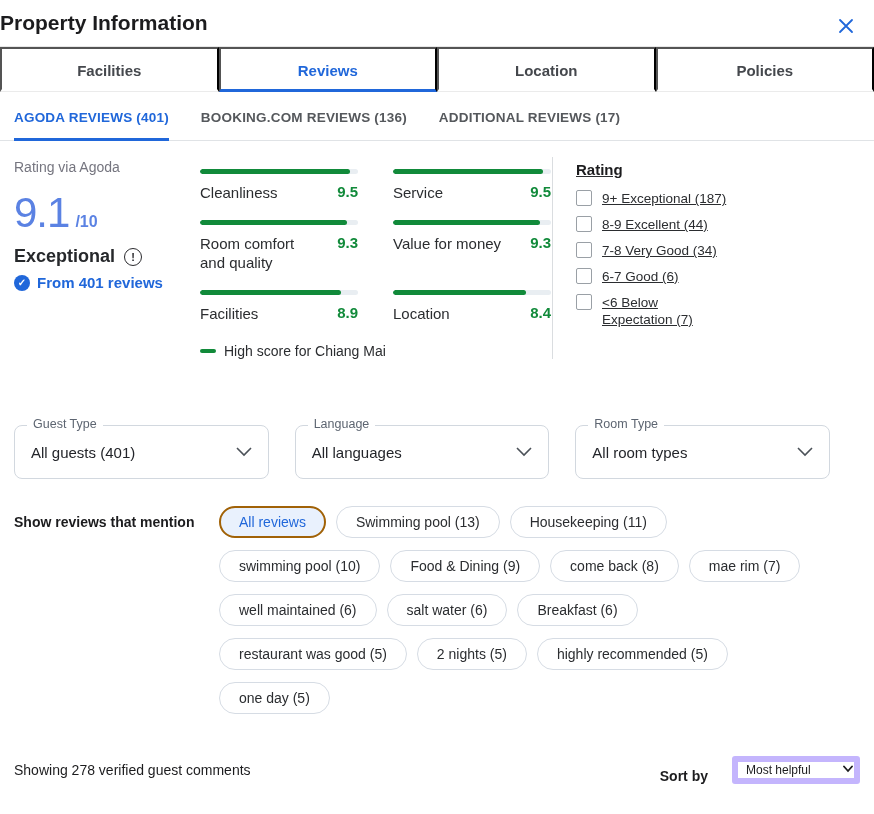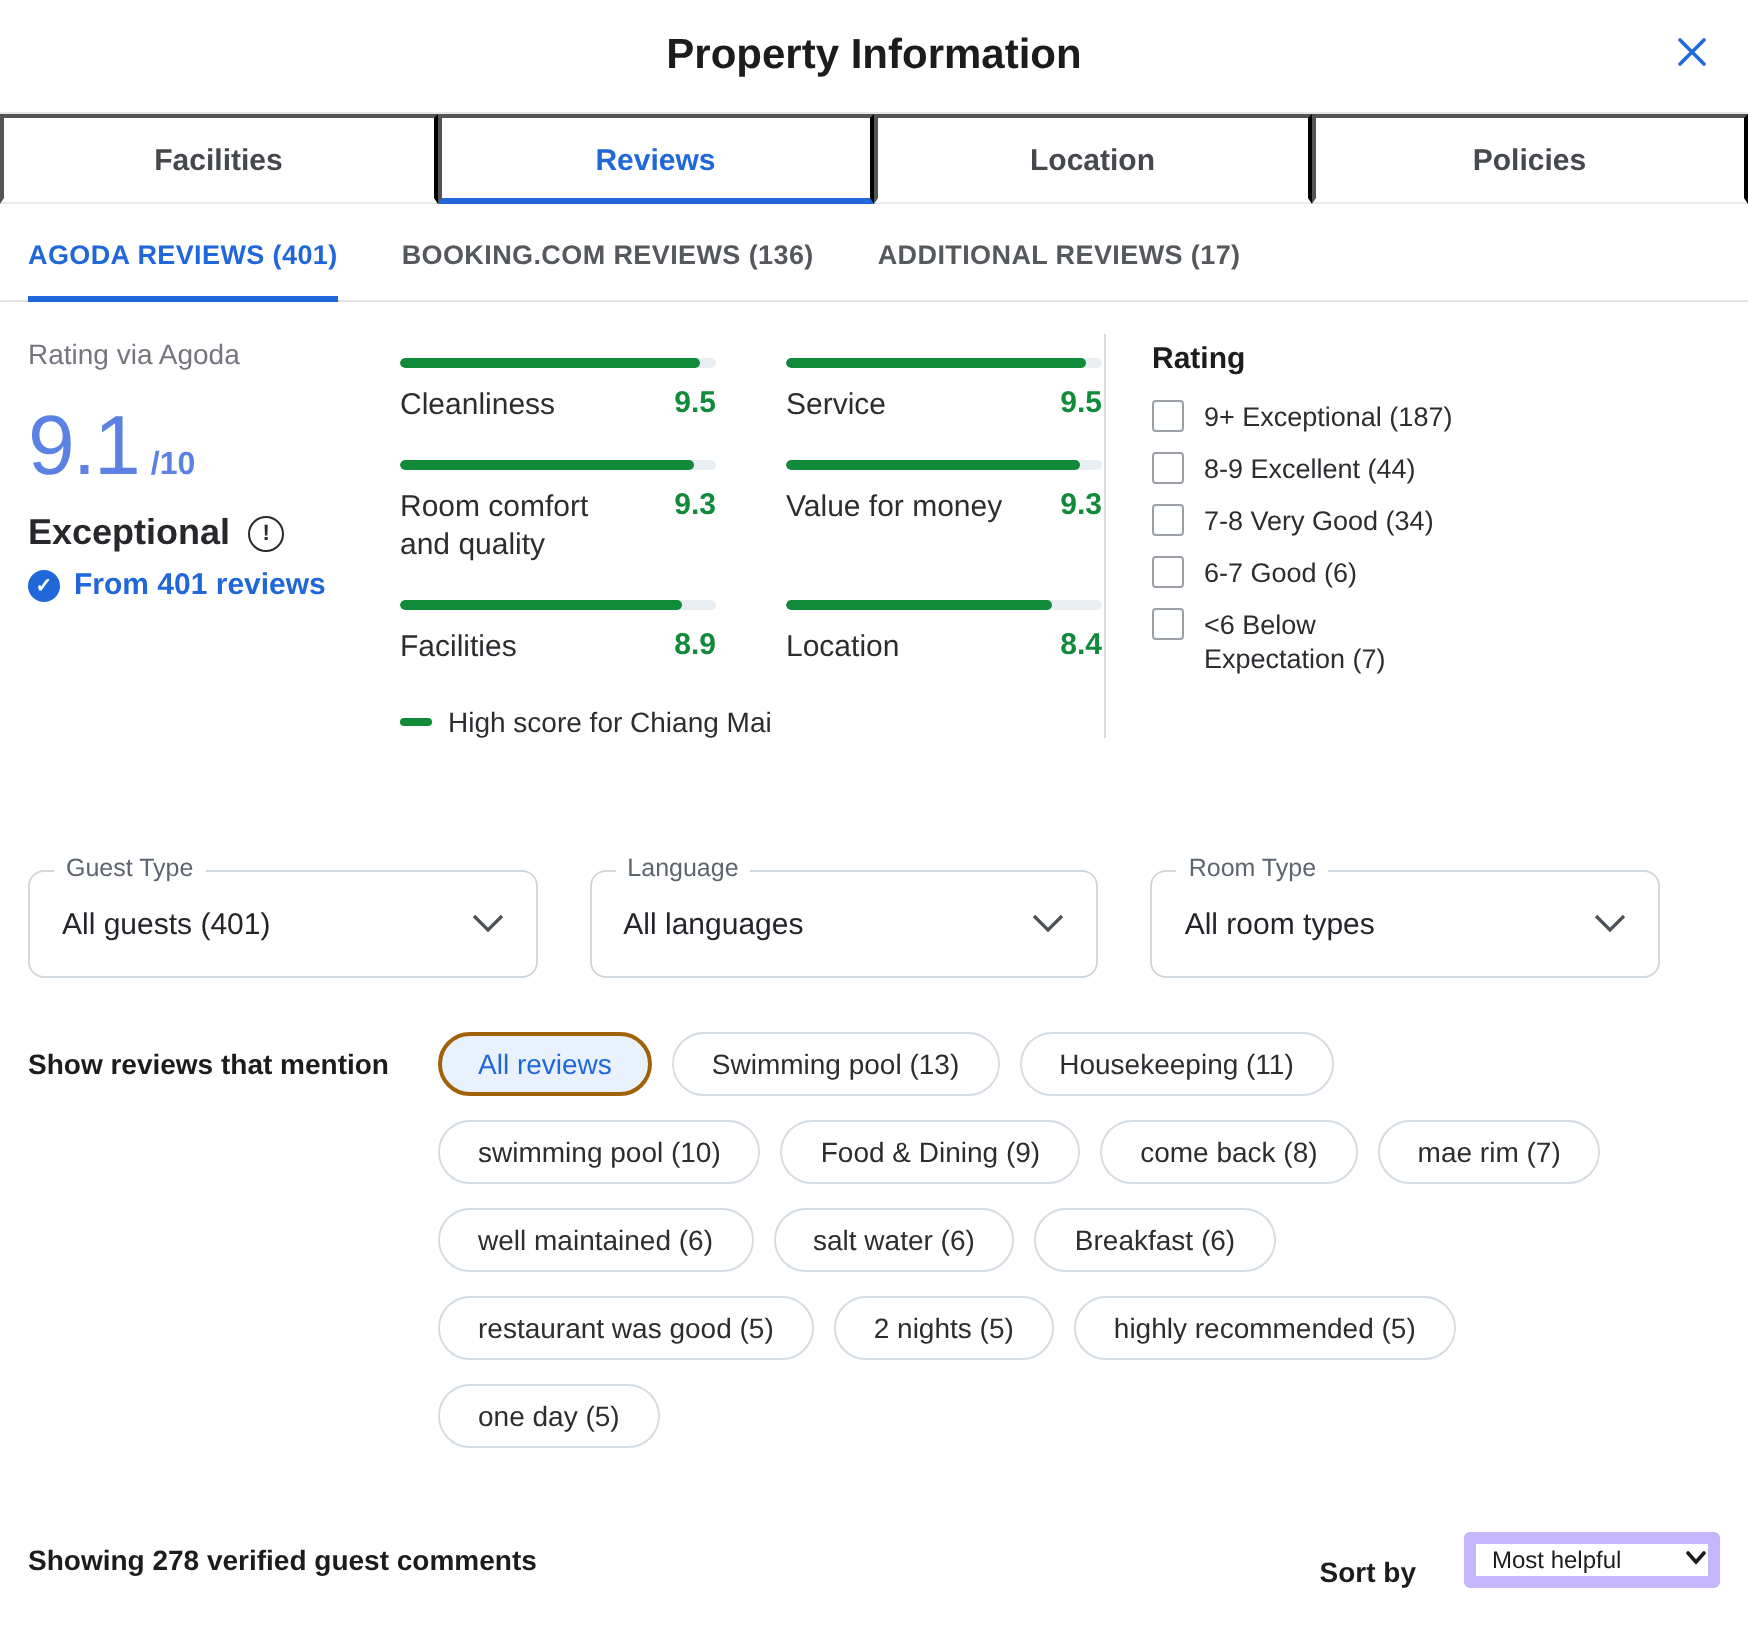--- a/index.html
+++ b/index.html
@@ -1,20 +1,20 @@
 <!DOCTYPE html>
 <html><head>
 <meta charset="utf-8">
 <style>
   * { margin:0; padding:0; box-sizing:border-box; }
   html,body { width:874px; height:814px; background:#fff; overflow:hidden;
     font-family:"Liberation Sans", sans-serif; color:#2b2d30; }
 
   
-  .modal-header { height:57px; display:flex; align-items:center; justify-content:center;
+  .modal-header { height:47px; display:flex; align-items:center; justify-content:flex-start;
     position:relative; border-bottom:1px solid #e7e7e7; }
   .modal-title { font-size:21px; font-weight:bold; color:#1c1c1e; }
   .close-btn { position:absolute; right:14px; top:13px; width:28px; height:28px;
     display:flex; align-items:center; justify-content:center; cursor:pointer; background:none; border:none; }
 
   
   .tabs { display:flex; border-bottom:1px solid #ebebeb; }
   .tab { flex:1; text-align:center; padding:13px 0 10px; font-size:15px; font-weight:600;
     color:#45484d; border-bottom:3px solid transparent; margin-bottom:-1px; cursor:pointer; background:none; }
   .tab.active { color:#2067da; border-bottom-color:#2067da; }
@@ -45,21 +45,21 @@
   .bars-grid { display:grid; grid-template-columns:158px 158px; column-gap:35px; row-gap:18px; }
   .bar-track { height:5px; background:#e9eef2; border-radius:3px; overflow:hidden; }
   .bar-fill { height:5px; border-radius:3px; background:#118a3a; }
   .score-line { display:flex; justify-content:space-between; margin-top:9px; }
   .score-cat { font-size:15px; color:#2b2d30; line-height:19px; max-width:120px; }
   .score-val { font-size:15px; font-weight:bold; color:#118a3a; }
   .legend-row { margin-top:20px; display:flex; align-items:center; gap:8px; }
   .legend-dash { width:16px; height:4px; border-radius:2px; background:#118a3a; }
   .legend-text { font-size:14px; color:#2b2d30; }
 
-  .rt-right { width:322px; flex:none; border-left:1px solid #dadde0; padding:4px 0 0 23px; }
+  .rt-right { width:322px; flex:none; border-left:1px solid #dadde0; padding:4px 0 0 23px;text-decoration:underline; }
   .rf-title { font-size:15px; font-weight:bold; color:#1c1c1e; margin-bottom:12px; }
   .rf-option { display:flex; align-items:flex-start; gap:10px; margin-bottom:9px; cursor:pointer; }
   .cb { width:16px; height:16px; flex:none; border:1.5px solid #9aa0a6; border-radius:2px; background:#fff; }
   .rf-label { font-size:13.5px; color:#2b2d30; line-height:17px; max-width:125px; }
 
   
   .filters { display:flex; gap:26px; margin:46px 44px 0 14px; }
   .filter { position:relative; flex:1; height:54px; border:1.5px solid #d2d8df; border-radius:8px;
     display:flex; align-items:center; padding:0 16px; cursor:pointer; background:#fff; }
   .flabel { position:absolute; top:-9px; left:12px; background:#fff; padding:0 6px;
@@ -71,21 +71,21 @@
   .mentions { display:flex; margin:27px 14px 0; }
   .mentions-label { width:205px; flex:none; font-size:14px; font-weight:bold; color:#1c1c1e; padding-top:8px; }
   .chips { width:600px; display:flex; flex-wrap:wrap; column-gap:10px; row-gap:12px; }
   .chip { height:32px; display:inline-flex; align-items:center; padding:0 19px; border-radius:16px;
     border:1px solid #d6dce4; background:#fff; font-size:14px; color:#2b2d30; cursor:pointer;
     font-family:"Liberation Sans", sans-serif; }
   .chip.selected { border:2px solid #a16207; background:#e9f1fd; color:#2067da; padding:0 18px; }
 
   
   .results-row { display:flex; justify-content:space-between; align-items:center; margin:42px 14px 0; }
-  .results-summary { font-size:14px; font-weight:bold; color:#1c1c1e; }
+  .results-summary { font-size:14px; font-weight:normal; color:#1c1c1e; }
   .sort-wrap { display:flex; align-items:flex-end; gap:24px; }
   .sort-label { font-size:14px; font-weight:bold; color:#1c1c1e; }
   .select-box { position:relative; }
   .sort-select { appearance:none; -webkit-appearance:none; width:128px; height:28px;
     border:6px solid #c4b5fd; border-radius:3px; background:#fff; font-size:12px; color:#1c1c1e;
     padding:0 22px 0 8px; font-family:"Liberation Sans", sans-serif; }
   .select-caret { position:absolute; right:7px; top:9px; pointer-events:none; }
 </style>
 </head>
 <body>

